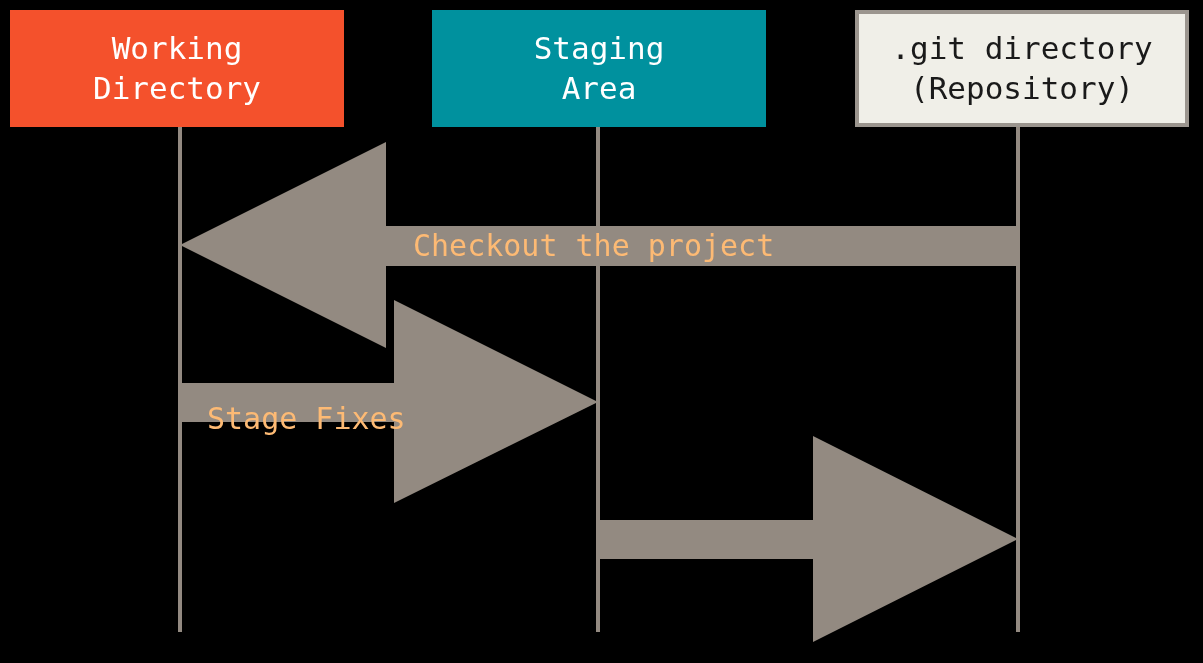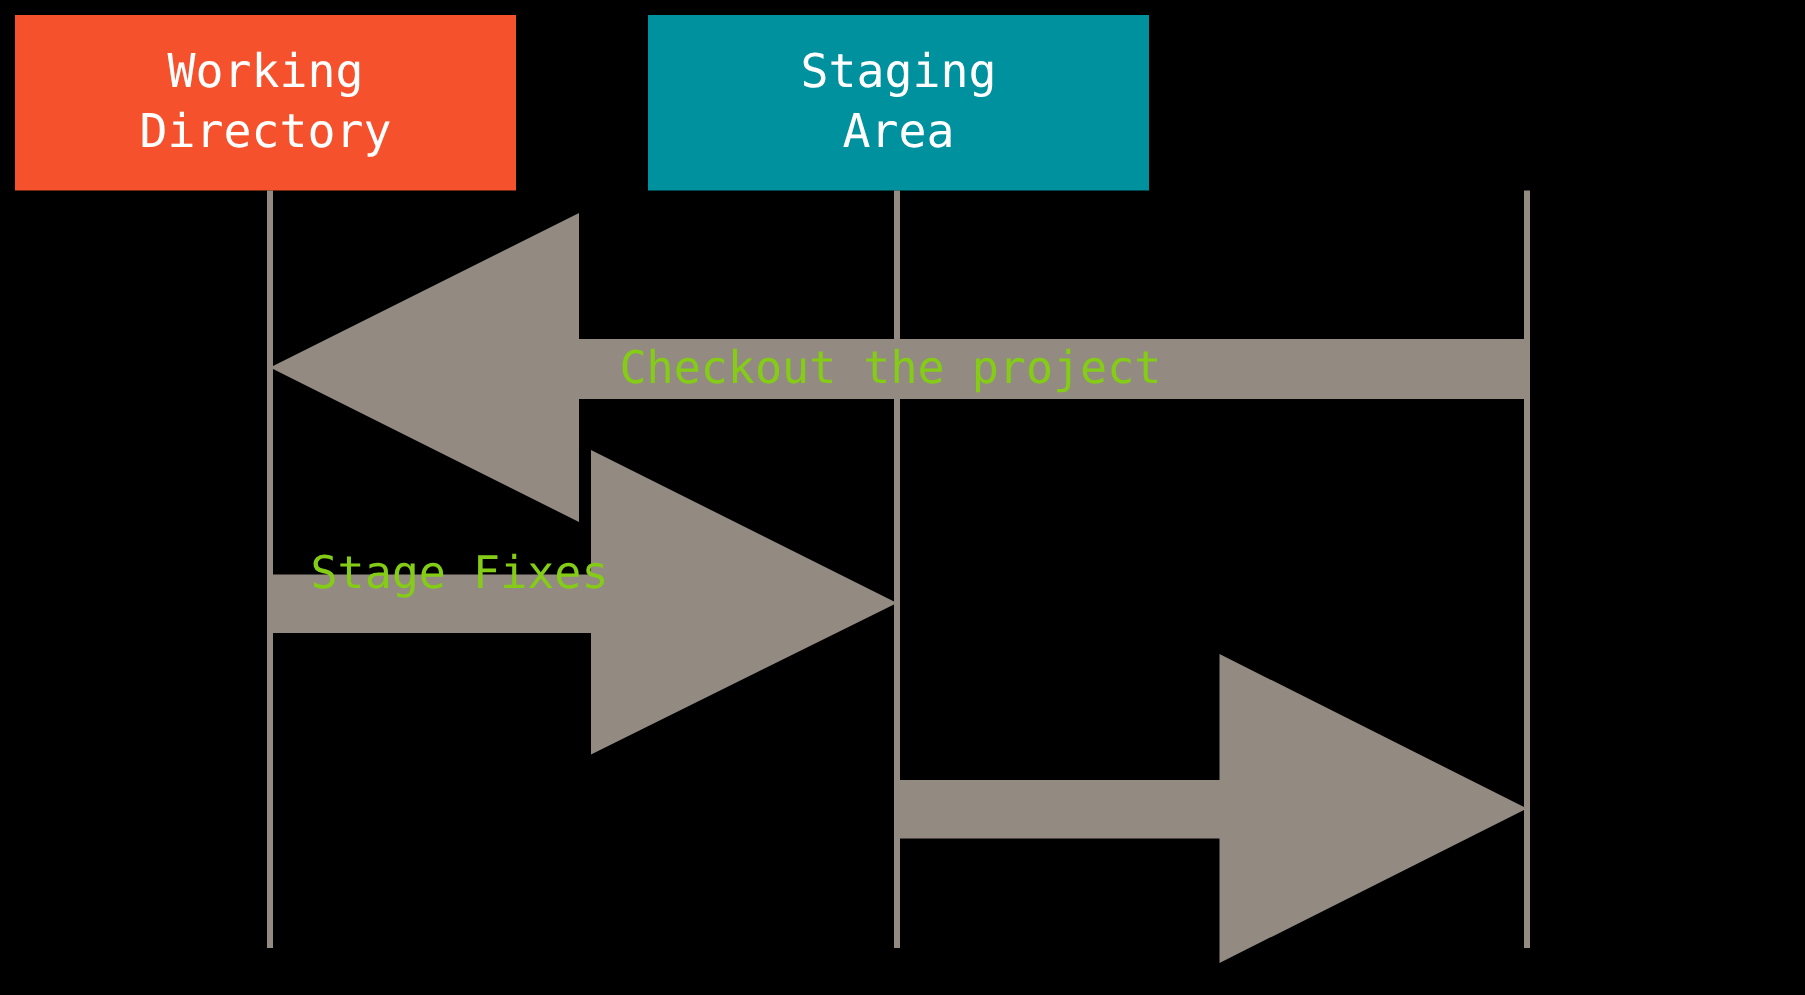--- a/index.html
+++ b/index.html
@@ -66,39 +66,41 @@
   #lifeline-repository { left: 1016px; top: 127px; height: 505px; }
 
   .arrow-svg {
     position: absolute;
     overflow: visible;
   }
   .arrow-label {
     position: absolute;
     font-family: "DejaVu Sans Mono", "Liberation Mono", monospace;
     font-size: 30px;
-    color: #84cc16;
+    color: #fdba74;
     white-space: nowrap;
     line-height: 1;
   }
   #label-checkout { left: 413px; top: 231px; }
-  #label-stage    { left: 207px; top: 368px; }
+  #label-stage    { left: 207px; top: 404px; }
   #label-commit   { left: 665px; top: 525px; }
 </style>
 </head>
 <body>
 
 <div id="canvas">
 
   <div class="node-box" id="box-working">Working
 Directory</div>
 
   <div class="node-box" id="box-staging">Staging
 Area</div>
 
+  <div class="node-box" id="box-repository">.git directory
+(Repository)</div>
 
   <div class="lifeline" id="lifeline-working"></div>
   <div class="lifeline" id="lifeline-staging"></div>
   <div class="lifeline" id="lifeline-repository"></div>
 
   <svg class="arrow-svg" id="arrow-checkout" style="left:0px; top:0px; width:1203px; height:663px;">
     <polygon points="180,245 386,142 386,226 1018,226 1018,266 386,266 386,348" fill="#938a81"></polygon>
   </svg>
   <div class="arrow-label" id="label-checkout">Checkout the project</div>
 

